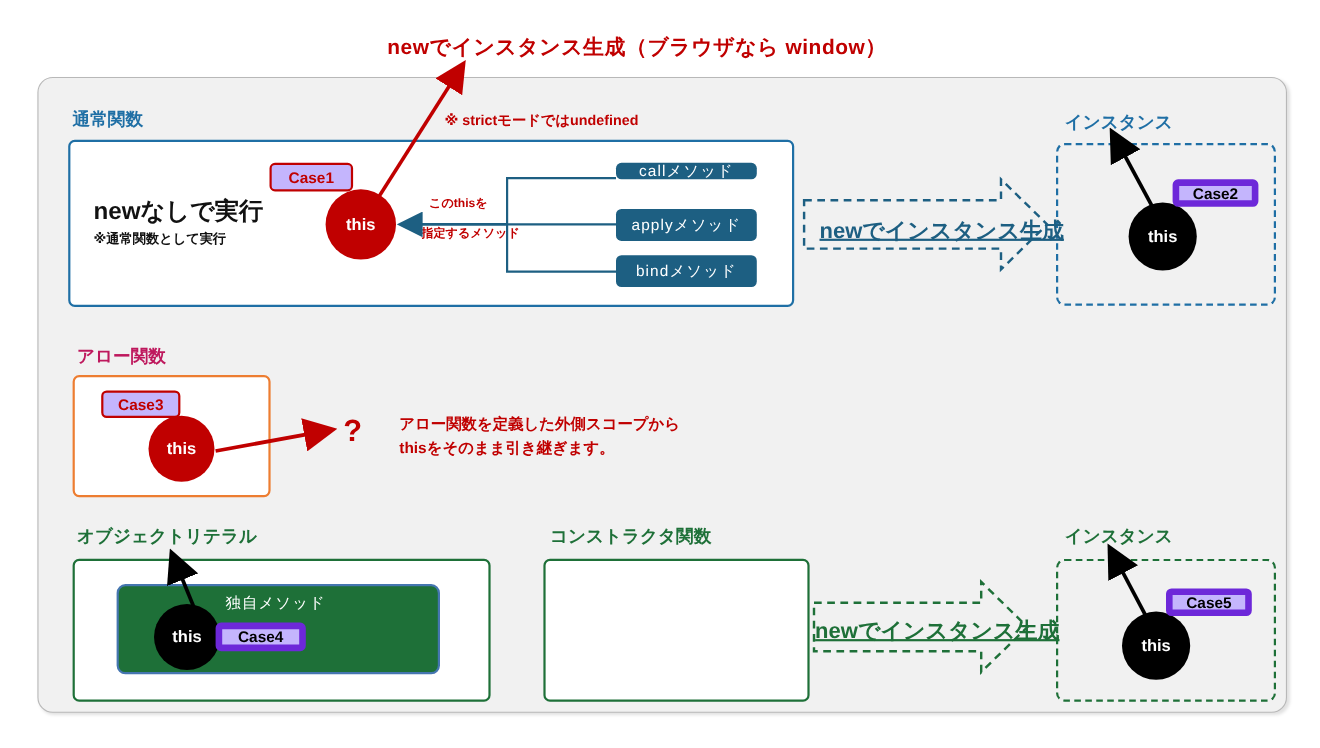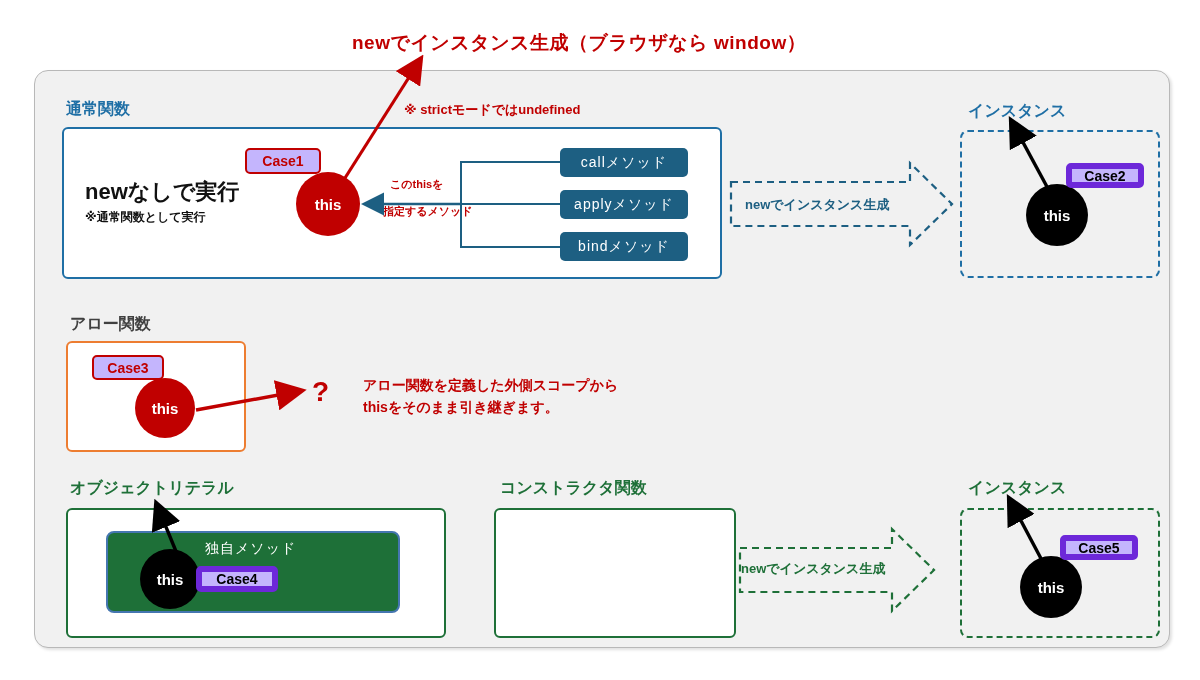--- a/index.html
+++ b/index.html
@@ -28,21 +28,21 @@
   
   #global-title{
     left:352px;top:30px;width:520px;
     color:#c00000;font-weight:bold;font-size:19px;
     letter-spacing:.5px;white-space:nowrap;
   }
 
   
   .section-cap{font-weight:bold;font-size:16px;white-space:nowrap;}
   .cap-blue{color:#1f6fa5;}
-  .cap-orange{color:#404040;}
+  .cap-orange{color:#be185d;}
   .cap-green{color:#1e7038;}
 
   
   .panel{background:#ffffff;border-radius:6px;}
   .panel-blue{border:2px solid #1f6fa5;}
   .panel-orange{border:2px solid #ed7d31;}
   .panel-green{border:2px solid #1e7038;}
   .panel-dash-blue{border:2px dashed #1f6fa5;background:transparent;border-radius:8px;}
   .panel-dash-green{border:2px dashed #1e7038;background:transparent;border-radius:8px;}
 
@@ -76,21 +76,21 @@
     display:flex;align-items:center;justify-content:center;
     font-size:14px;letter-spacing:1px;
   }
 
   
   #qmark{left:312px;top:376px;font-size:28px;font-weight:bold;color:#c00000;}
   #arrow-note-1{left:363px;top:377px;font-size:14px;font-weight:bold;color:#c00000;}
   #arrow-note-2{left:363px;top:399px;font-size:14px;font-weight:bold;color:#c00000;}
 
   
-  .new-label{font-size:13px;font-weight:bold;white-space:nowrap;}
+  .new-label{font-size:20px;font-weight:bold;white-space:nowrap;text-decoration:underline;}
   .new-blue{color:#1d5f82;}
   .new-green{color:#1e7038;}
 
   
   #own-method-box{
     left:106px;top:531px;width:294px;height:82px;
     background:#1e7038;border:2px solid #4576b0;border-radius:8px;
   }
   #own-method-label{left:205px;top:540px;font-size:14px;color:#ffffff;letter-spacing:1px;}
 
@@ -113,21 +113,21 @@
   <div class="abs txt" id="exec-sub">※通常関数として実行</div>
 
   <div class="abs txt" id="strict-note">※ strictモードではundefined</div>
 
   <div class="abs case-label case-red" style="left:245px;top:148px;width:76px;height:26px;">Case1</div>
   <div class="abs circle circle-red" style="left:296px;top:172px;width:64px;height:64px;">this</div>
 
   <div class="abs txt red-small" id="thismeth-l1">このthisを</div>
   <div class="abs txt red-small" id="thismeth-l2">指定するメソッド</div>
 
-  <div class="abs pill" style="left:560px;top:148px;width:128px;height:29px;">callメソッド</div>
+  <div class="abs pill" style="left:560px;top:148px;width:128px;height:15px;">callメソッド</div>
   <div class="abs pill" style="left:560px;top:190px;width:128px;height:29px;">applyメソッド</div>
   <div class="abs pill" style="left:560px;top:232px;width:128px;height:29px;">bindメソッド</div>
 
   <div class="abs section-cap cap-blue" style="left:968px;top:101px;">インスタンス</div>
   <div class="abs panel-dash-blue" style="left:960px;top:130px;width:200px;height:148px;"></div>
 
   <div class="abs circle circle-black" style="left:1026px;top:184px;width:62px;height:62px;">this</div>
   <div class="abs case-label case-black" style="left:1066px;top:163px;width:78px;height:25px;">Case2</div>
 
   <div class="abs new-label new-blue" style="left:745px;top:196px;">newでインスタンス生成</div>

